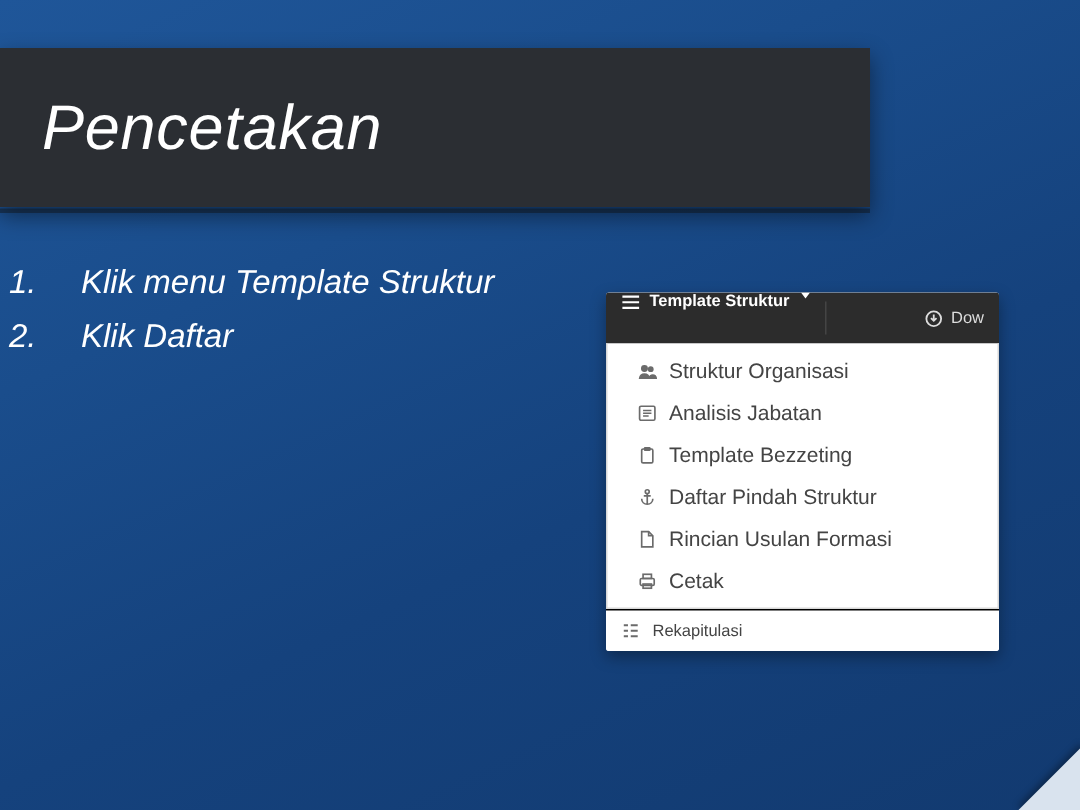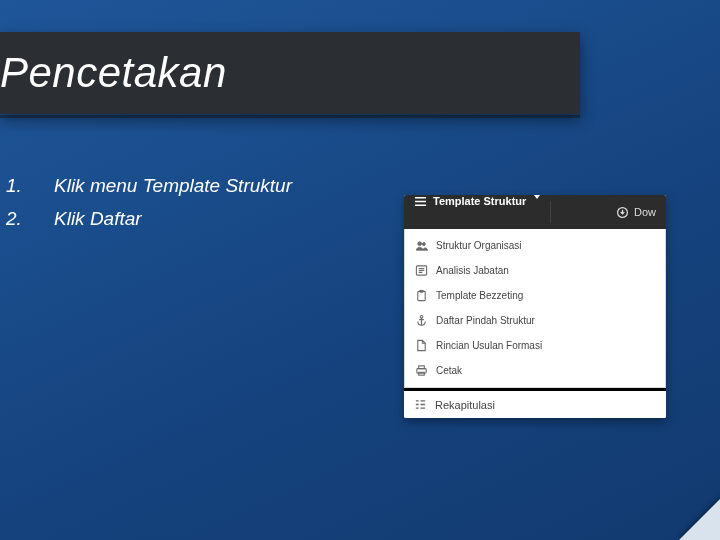--- a/index.html
+++ b/index.html
@@ -3,33 +3,33 @@
 <meta charset="utf-8">
 <style>
   * { margin: 0; padding: 0; box-sizing: border-box; }
   html, body { width: 720px; height: 540px; overflow: hidden; font-family: "Segoe UI", Tahoma, sans-serif; }
   .slide {
     width: 720px; height: 540px;
     background: linear-gradient(155deg, #1f5699 0%, #1a4d8c 30%, #15427d 60%, #123a70 100%);
     position: relative;
   }
   .title-bar {
-    position: absolute; top: 32px; left: 0; width: 580px; height: 82px;
+    position: absolute; top: 32px; left: 0; width: 580px; height: 106px;
     background: #2b2e33;
     box-shadow: 0 6px 14px rgba(0,0,0,0.45);
-    display: flex; align-items: center; 
+    display: flex; align-items: center; padding-left: 28px;
   }
   .title-bar::after {
     content: ""; position: absolute; left: 0; right: 0; bottom: -4px; height: 3px;
     background: #0f1114; opacity: .45;
   }
   .title-text { color: #fff; font-size: 42px; font-weight: 400; font-style: italic; letter-spacing: .5px; }
   .body {
     position: absolute; top: 175px; left: 30px; color: #fff; width: 330px;
-    font-size: 19px; font-style: italic; line-height: 1.2;
+    font-size: 22px; font-style: italic; line-height: 1.2;
   }
   .body .num { display: inline-block; width: 24px; }
   .step { margin-bottom: 10px; padding-left: 0; text-indent: -24px; margin-left: 24px;}
   .step .txt { font-weight: 400; }
   .shot {
     position: absolute; top: 195px; left: 404px; width: 262px;
     background: #f7f7f8; border-radius: 2px; overflow: hidden;
     font-family: Arial, Helvetica, sans-serif;
     box-shadow: 0 4px 10px rgba(0,0,0,.35);
     color: #333;
@@ -42,27 +42,27 @@
   .nav-dropdown::after{ content:""; position:absolute; right:-1px; top:6px; bottom:6px; width:1px; background:#444;}
   .nav-right { margin-left: auto; display: flex; align-items: center; gap: 5px; padding-right: 10px; color:#ddd; font-weight:400;}
   .ico { width: 13px; height: 13px; display: inline-flex; align-items: center; justify-content: center; }
   .ico svg { width: 100%; height: 100%; }
   .caret { width:0;height:0;border-left:3px solid transparent;border-right:3px solid transparent;border-top:4px solid #fff; margin-left:2px;}
   .dropdown {
     background: #fff; border: 1px solid #d8d8d8; margin: 0px; padding: 4px 0;
     box-shadow: 0 2px 4px rgba(0,0,0,.1); border-top:none;
   }
   .ddrow {
-    display: flex; align-items: center; gap: 8px; padding: 6px 10px; font-size: 10px; color: #444;
+    display: flex; align-items: center; gap: 8px; padding: 6px 20px; font-size: 14px; color: #444;
     border-bottom: 0;
   }
   .ddrow .ico svg { fill: #6b6b6b; stroke:#6b6b6b; }
   .ddrow .label { white-space: nowrap; }
   .bottom-tab {
-    background:#fff; border-top:3px solid #000000; padding:7px 10px; display:flex; align-items:center; gap:8px; font-size:11px; color:#444;
+    background:#fff; border-top:1px solid #000000; padding:7px 10px; display:flex; align-items:center; gap:8px; font-size:11px; color:#444;
   }
   .clip { position:absolute; right:0; bottom:0; width:58px; height:58px; overflow:hidden;}
   .fold { position:absolute; right:-29px; bottom:-29px; width:58px; height:58px; background:#d9e3ee; transform:rotate(45deg); box-shadow:-2px -2px 5px rgba(0,0,0,.35);}
 </style>
 </head>
 <body>
 
 <div class="slide">
 
   <div class="title-bar">

